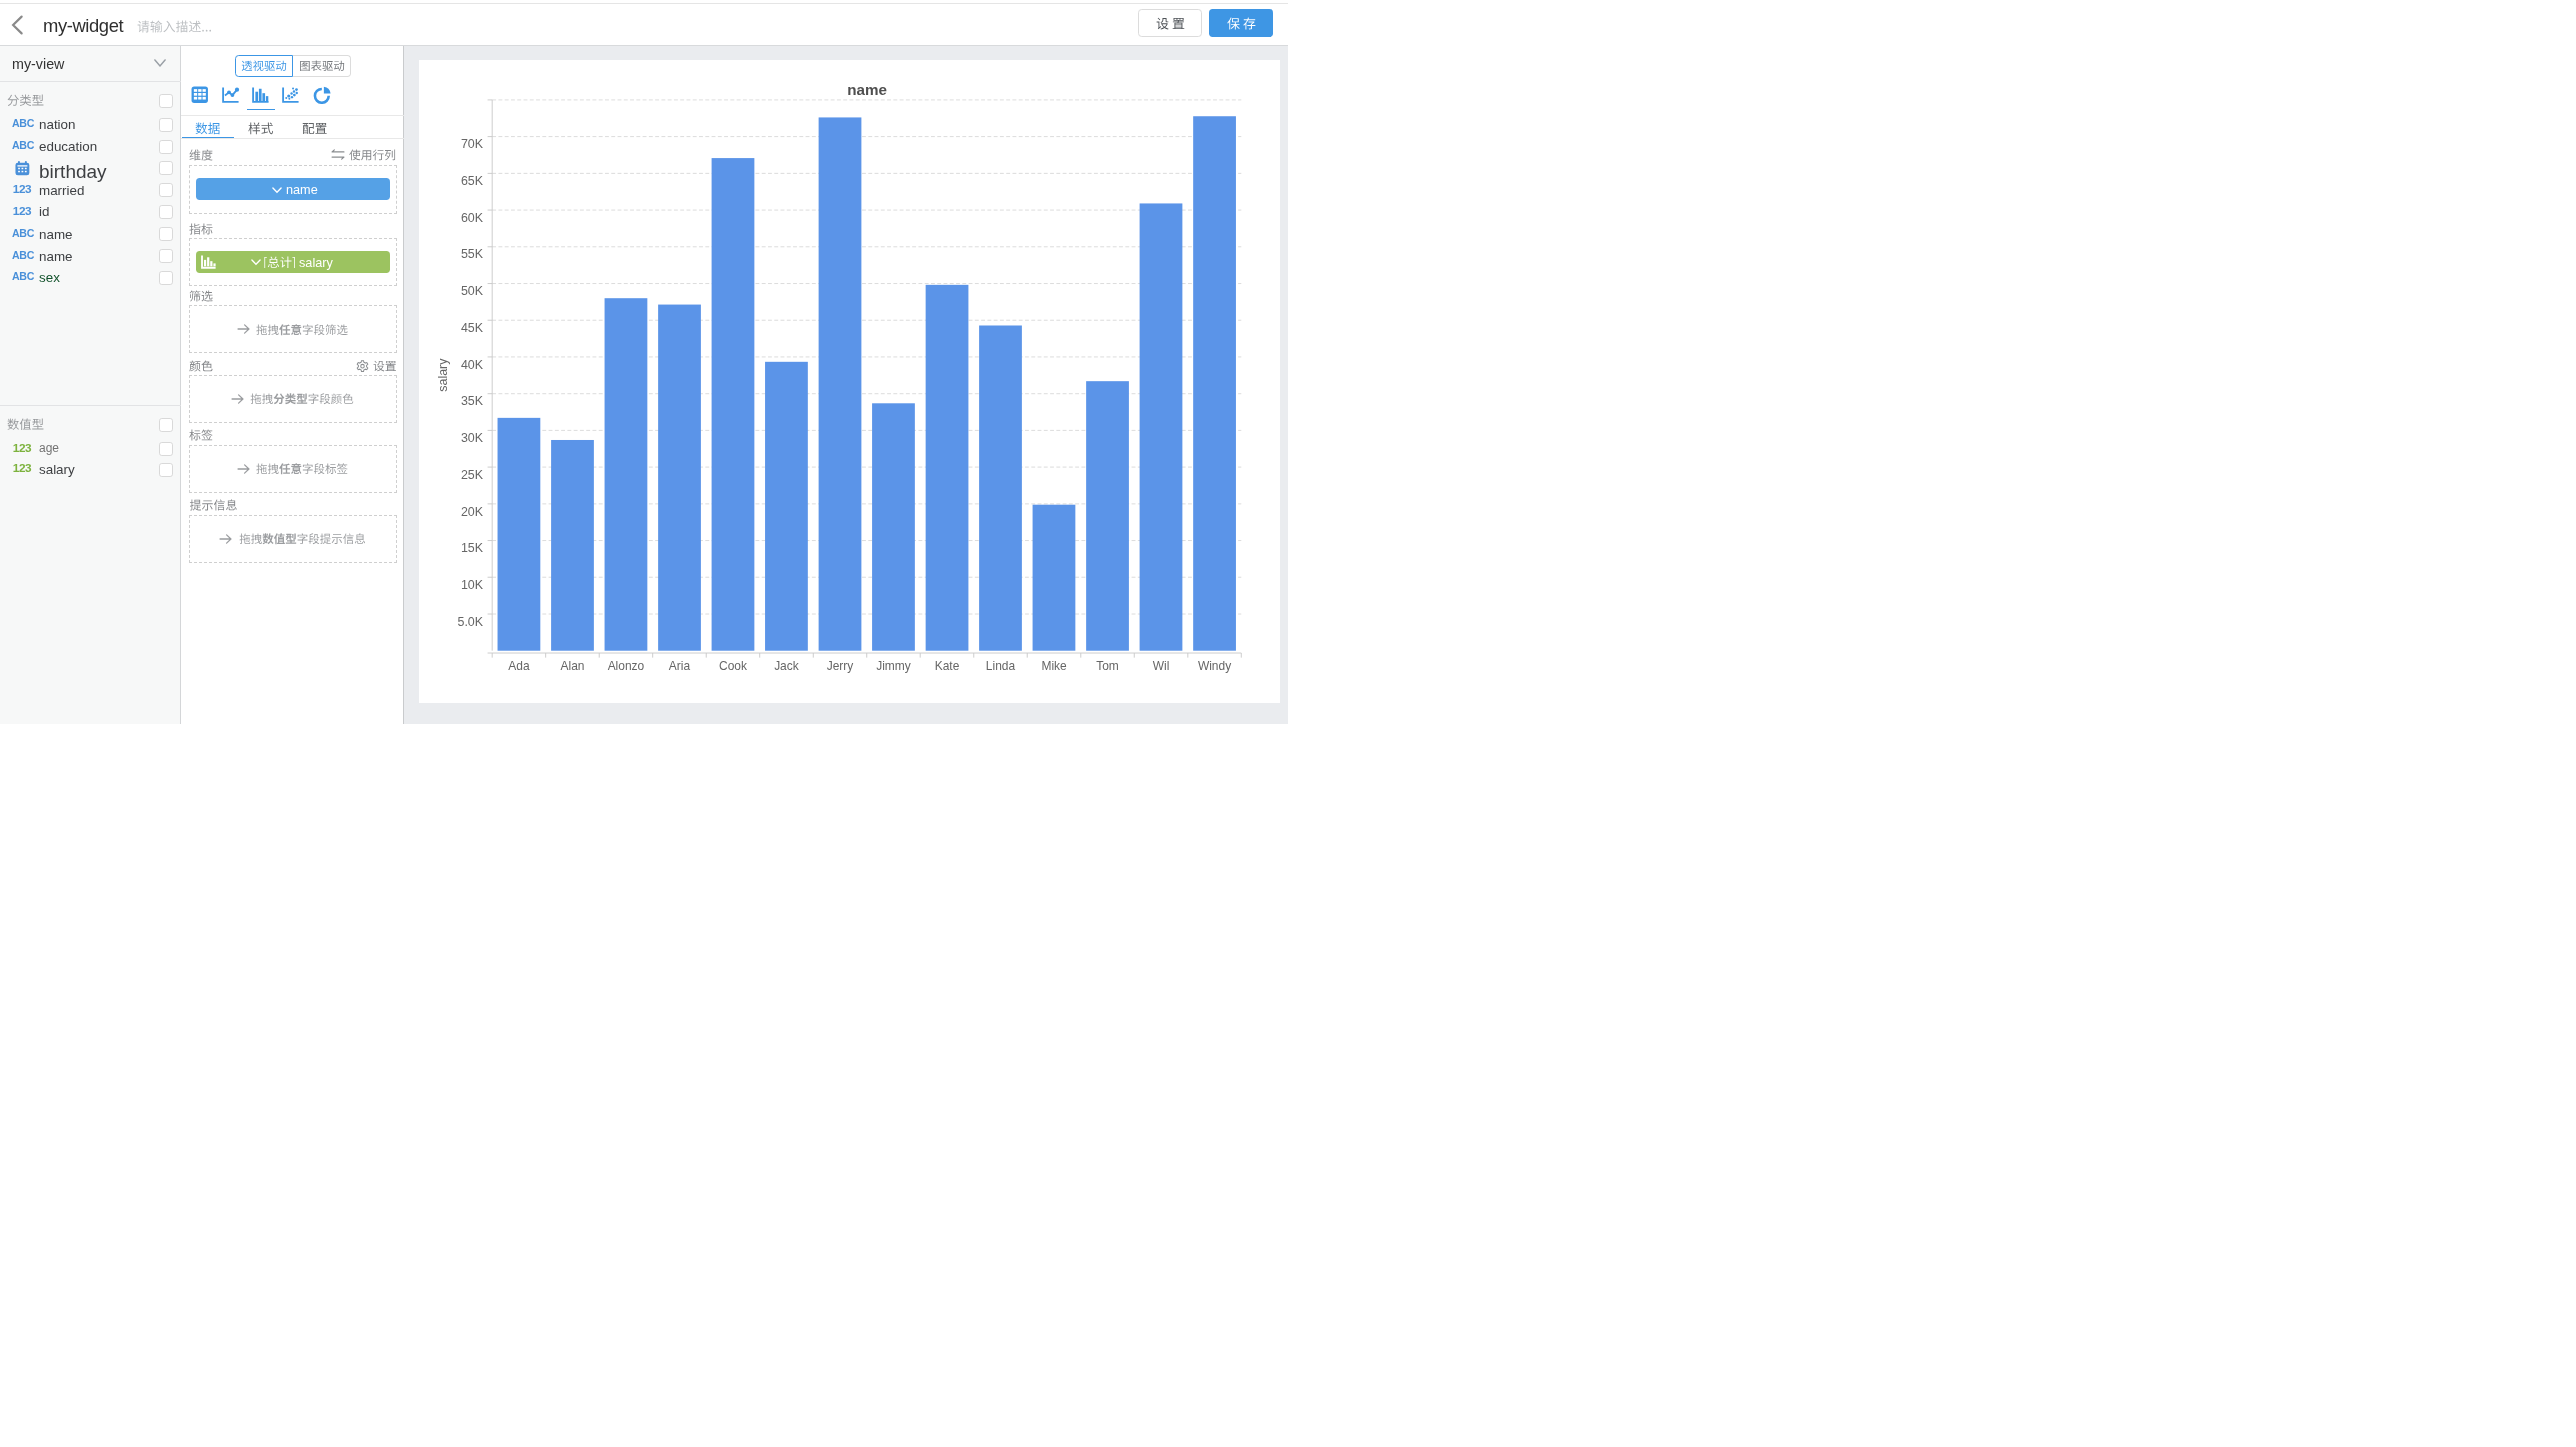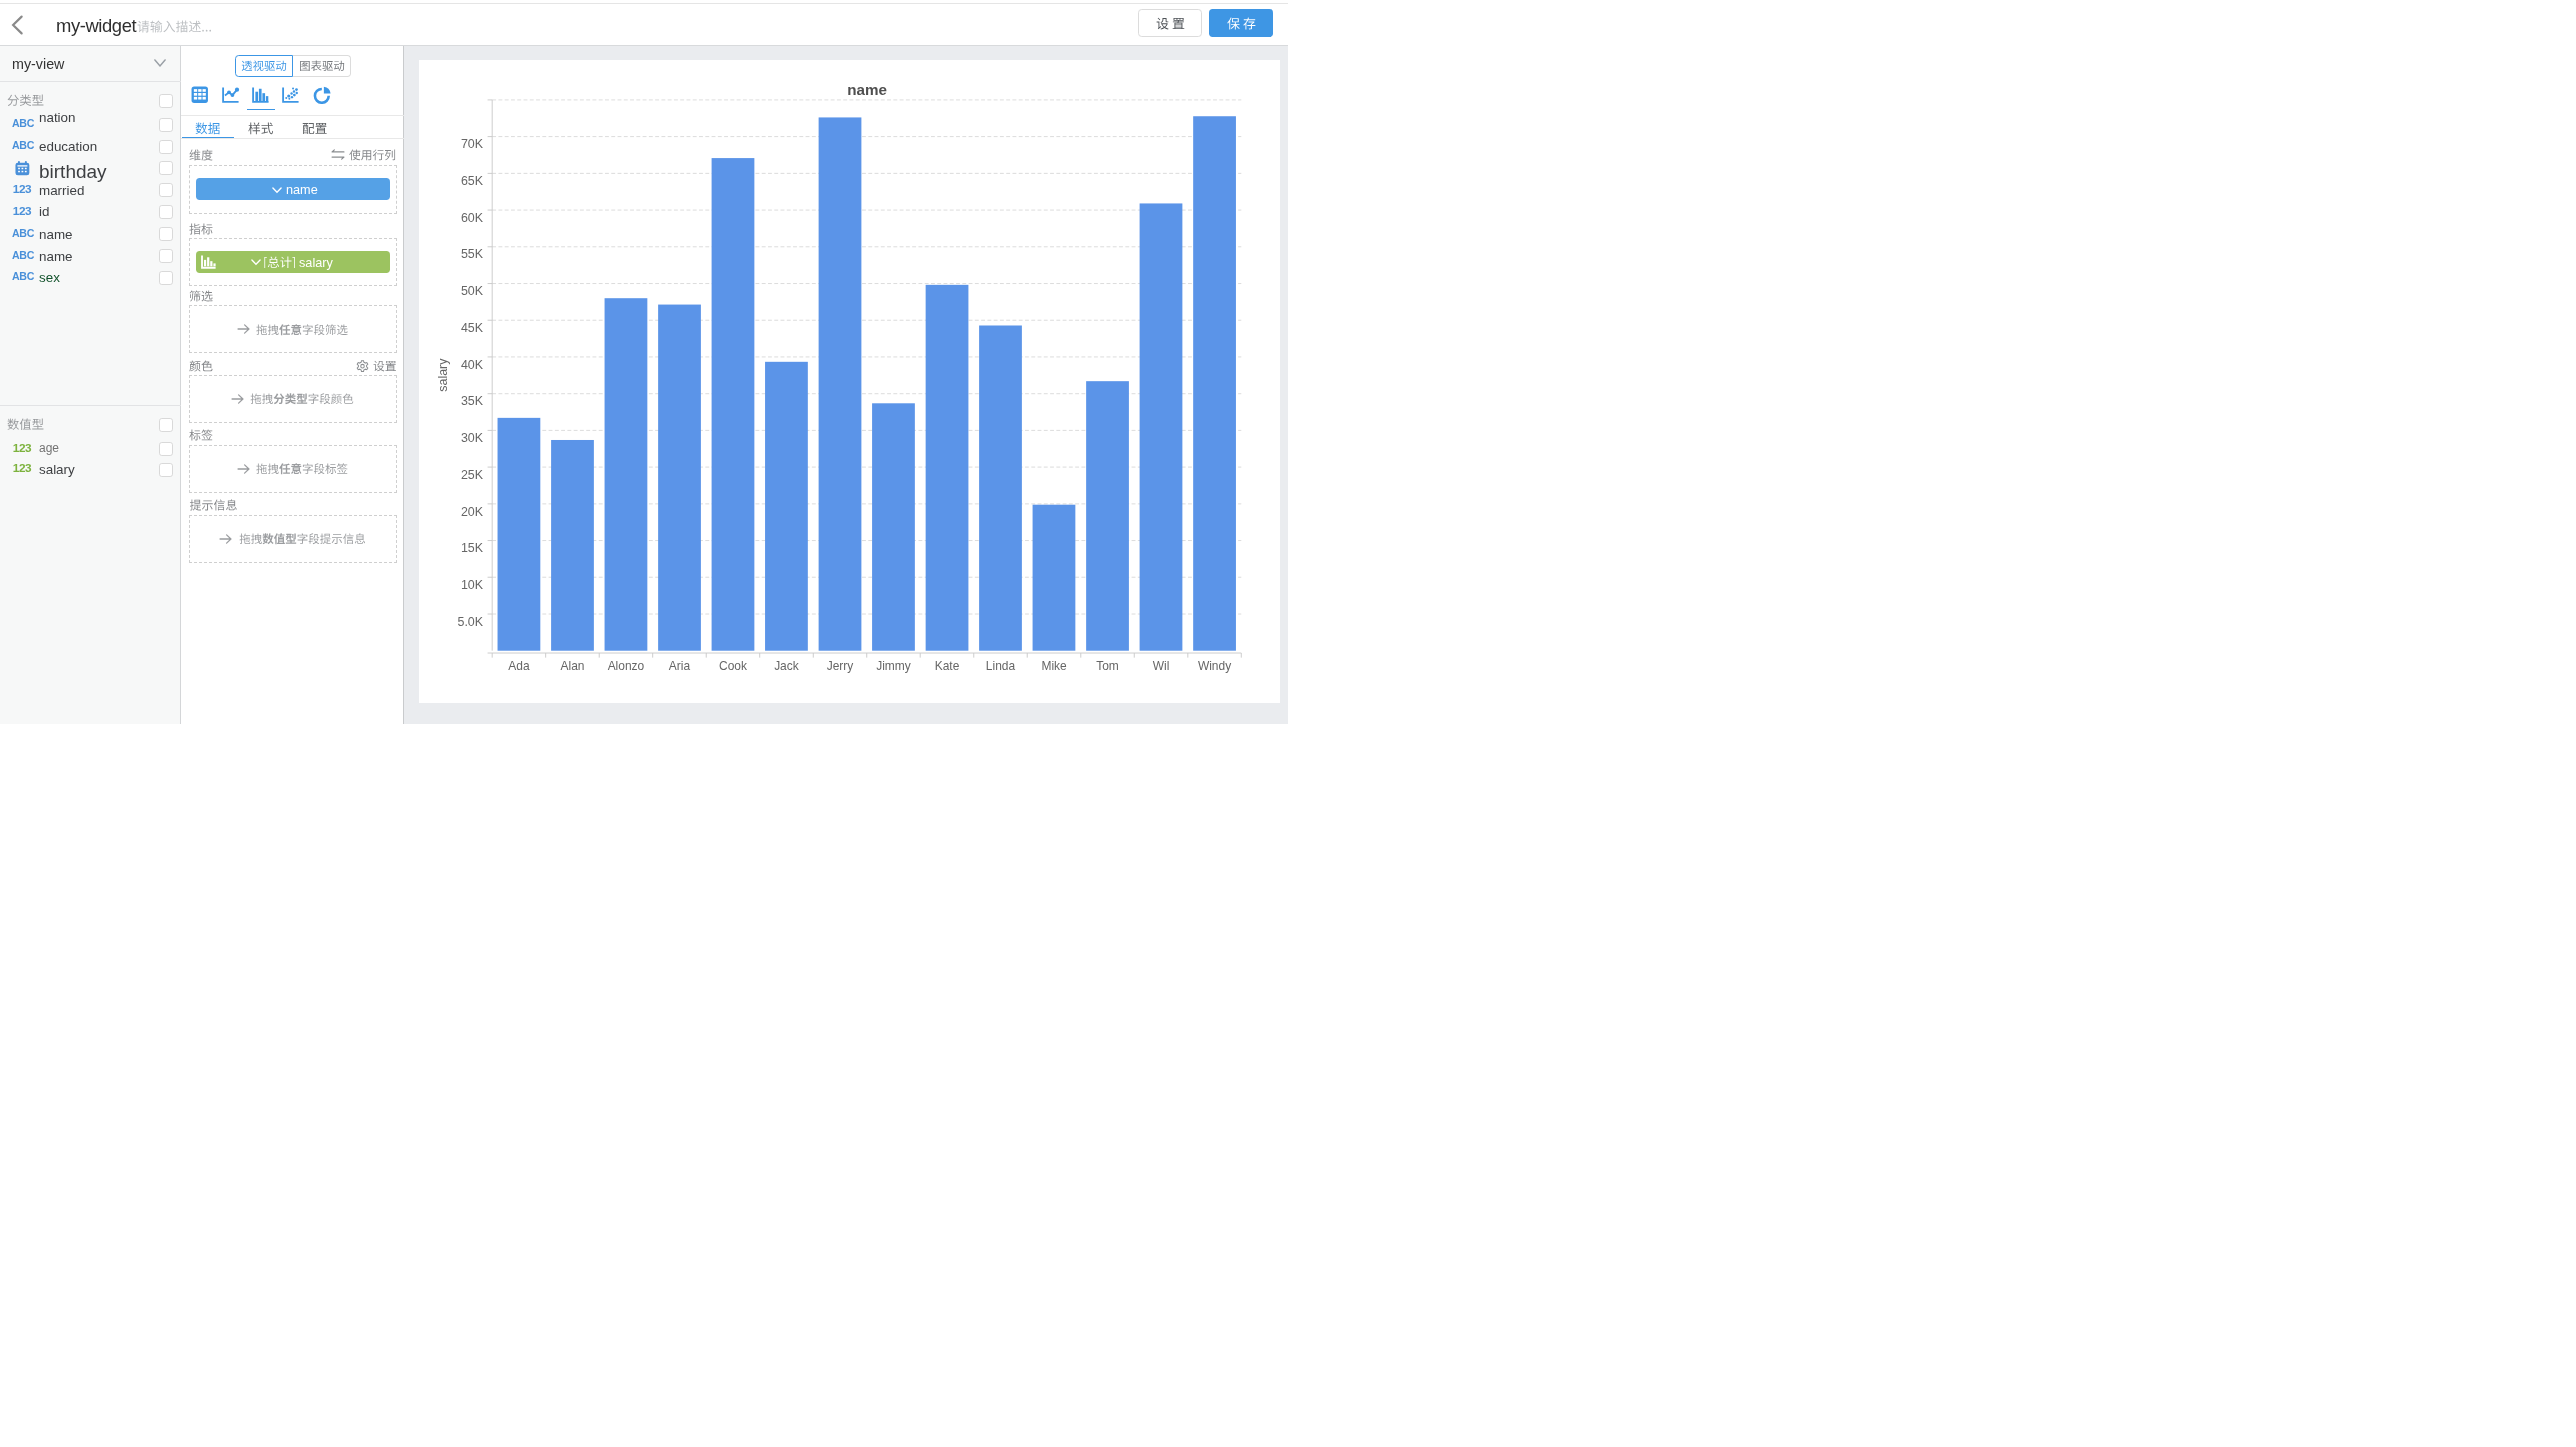--- a/index.html
+++ b/index.html
@@ -4,21 +4,21 @@
 html,body{width:1288px;height:724px;overflow:hidden;background:#fff;
 font-family:"Liberation Sans",sans-serif;-webkit-font-smoothing:antialiased}
 .abs{position:absolute}
 </style></head><body>
 
 <div class="abs" style="left:0;top:0;width:1288px;height:46px;background:#fff;border-bottom:0.9px solid #d8dadc">
 <div class="abs" style="left:0;top:3.2px;width:1288px;height:0.9px;background:#e5e5e5"></div>
 <svg class="abs" style="left:9.7px;top:14.8px" width="14" height="20" viewBox="0 0 15 22">
 <path d="M12.6 1.8 L3.2 11 L12.6 20.2" stroke="#8a8a8a" stroke-width="2.4" fill="none" stroke-linecap="round"></path>
     </svg>
-<div class="abs" style="left:56px;top:15px;font-size:18.4px;color:#2f2f2f;letter-spacing:-0.4px">my-widget</div>
+<div class="abs" style="left:43px;top:15px;font-size:18.4px;color:#2f2f2f;letter-spacing:-0.4px">my-widget</div>
 <div style="position:absolute;left:137px;top:20px;">
       <svg style="display:block;" width="75" height="13" viewBox="0 -12.32 81.7 14.00">
         <path d="M1.5 -10.8C2.2 -10.2 3.1 -9.2 3.6 -8.6L4.3 -9.4C3.9 -10.0 2.9 -10.8 2.2 -11.5ZM0.6 -7.4V-6.4H2.7V-1.2C2.7 -0.6 2.3 -0.2 2.0 -0.0C2.2 0.2 2.5 0.6 2.6 0.9C2.8 0.6 3.1 0.3 5.5 -1.5C5.4 -1.8 5.2 -2.2 5.2 -2.4L3.7 -1.3V-7.4ZM6.9 -3.0H11.3V-1.8H6.9ZM6.9 -3.7V-4.8H11.3V-3.7ZM8.6 -11.8V-10.7H5.3V-9.9H8.6V-9.0H5.7V-8.2H8.6V-7.2H4.9V-6.4H13.4V-7.2H9.6V-8.2H12.6V-9.0H9.6V-9.9H13.0V-10.7H9.6V-11.8ZM5.9 -5.6V1.1H6.9V-1.1H11.3V-0.1C11.3 0.1 11.2 0.2 11.1 0.2C10.9 0.2 10.2 0.2 9.5 0.2C9.6 0.4 9.7 0.8 9.8 1.1C10.8 1.1 11.4 1.1 11.8 0.9C12.2 0.7 12.3 0.5 12.3 -0.1V-5.6Z M24.3 -6.3V-1.2H25.1V-6.3ZM26.1 -6.8V-0.1C26.1 0.1 26.0 0.1 25.8 0.1C25.7 0.1 25.1 0.1 24.5 0.1C24.6 0.4 24.7 0.8 24.7 1.0C25.6 1.0 26.1 1.0 26.5 0.8C26.8 0.7 26.9 0.4 26.9 -0.1V-6.8ZM15.0 -4.6C15.1 -4.7 15.5 -4.8 16.0 -4.8H17.1V-2.9C16.1 -2.7 15.3 -2.5 14.6 -2.3L14.8 -1.3L17.1 -1.9V1.1H18.0V-2.2L19.2 -2.5L19.1 -3.3L18.0 -3.1V-4.8H19.1V-5.8H18.0V-7.9H17.1V-5.8H15.8C16.2 -6.8 16.6 -7.9 16.8 -9.1H19.1V-10.1H17.0C17.1 -10.6 17.2 -11.1 17.3 -11.6L16.3 -11.7C16.3 -11.2 16.2 -10.6 16.1 -10.1H14.7V-9.1H15.9C15.7 -8.0 15.4 -7.0 15.3 -6.7C15.1 -6.0 14.9 -5.6 14.7 -5.5C14.8 -5.3 14.9 -4.8 15.0 -4.6ZM23.2 -11.8C22.3 -10.3 20.6 -8.9 18.9 -8.2C19.1 -8.0 19.4 -7.6 19.6 -7.4C19.9 -7.6 20.3 -7.8 20.7 -8.0V-7.4H25.9V-8.1C26.2 -7.9 26.6 -7.7 27.0 -7.5C27.1 -7.8 27.4 -8.1 27.6 -8.3C26.2 -9.0 24.8 -9.8 23.8 -11.0L24.1 -11.4ZM21.1 -8.3C21.9 -8.9 22.6 -9.6 23.2 -10.3C23.9 -9.5 24.7 -8.9 25.6 -8.3ZM22.6 -5.7V-4.6H20.7V-5.7ZM19.8 -6.5V1.1H20.7V-1.8H22.6V0.0C22.6 0.1 22.6 0.2 22.5 0.2C22.3 0.2 22.0 0.2 21.5 0.2C21.6 0.4 21.8 0.8 21.8 1.0C22.4 1.0 22.8 1.0 23.1 0.9C23.4 0.7 23.5 0.5 23.5 0.0V-6.5ZM20.7 -3.8H22.6V-2.6H20.7Z M32.1 -10.6C33.1 -9.9 33.8 -9.1 34.4 -8.3C33.5 -4.3 31.7 -1.4 28.6 0.2C28.9 0.4 29.3 0.8 29.5 1.0C32.4 -0.6 34.2 -3.2 35.2 -6.9C36.8 -4.0 37.8 -0.8 41.0 1.0C41.0 0.6 41.3 0.1 41.5 -0.2C36.8 -3.0 37.3 -8.3 32.8 -11.5Z M52.5 -11.8V-9.7H50.0V-11.8H49.0V-9.7H47.0V-8.8H49.0V-7.0H50.0V-8.8H52.5V-7.0H53.5V-8.8H55.3V-9.7H53.5V-11.8ZM48.6 -2.5H50.7V-0.6H48.6ZM48.6 -3.5V-5.4H50.7V-3.5ZM53.8 -2.5V-0.6H51.7V-2.5ZM53.8 -3.5H51.7V-5.4H53.8ZM47.6 -6.3V1.1H48.6V0.4H53.8V1.0H54.8V-6.3ZM44.3 -11.7V-8.9H42.6V-8.0H44.3V-4.9C43.6 -4.6 42.9 -4.5 42.4 -4.3L42.7 -3.3L44.3 -3.8V-0.2C44.3 0.0 44.2 0.1 44.0 0.1C43.9 0.1 43.3 0.1 42.7 0.1C42.9 0.3 43.0 0.8 43.0 1.0C43.9 1.0 44.5 1.0 44.8 0.8C45.1 0.7 45.3 0.4 45.3 -0.2V-4.1L46.8 -4.6L46.7 -5.6L45.3 -5.2V-8.0H46.8V-8.9H45.3V-11.7Z M66.0 -11.0C66.6 -10.5 67.4 -9.7 67.7 -9.2L68.5 -9.8C68.2 -10.3 67.4 -11.0 66.7 -11.5ZM57.0 -10.7C57.7 -9.9 58.6 -8.8 59.0 -8.1L59.9 -8.7C59.5 -9.4 58.5 -10.4 57.8 -11.2ZM64.3 -11.6V-9.0H60.5V-8.0H63.8C63.0 -5.9 61.6 -3.9 60.2 -2.8C60.5 -2.6 60.8 -2.2 61.0 -2.0C62.2 -3.1 63.4 -4.9 64.3 -6.9V-0.9H65.3V-6.9C66.6 -5.4 67.8 -3.8 68.4 -2.6L69.2 -3.2C68.5 -4.5 66.9 -6.5 65.5 -8.0H69.1V-9.0H65.3V-11.6ZM59.7 -6.8H56.7V-5.8H58.7V-1.5C58.1 -1.3 57.3 -0.7 56.6 -0.0L57.2 0.9C58.0 0.0 58.7 -0.7 59.2 -0.7C59.6 -0.7 60.0 -0.3 60.6 0.0C61.6 0.6 62.7 0.7 64.4 0.7C65.7 0.7 68.2 0.6 69.2 0.6C69.2 0.3 69.4 -0.2 69.5 -0.5C68.1 -0.3 66.0 -0.2 64.4 -0.2C62.9 -0.2 61.7 -0.3 60.8 -0.8C60.3 -1.1 60.0 -1.4 59.7 -1.5Z M71.9 0.2C72.5 0.2 72.9 -0.2 72.9 -0.8C72.9 -1.4 72.5 -1.8 71.9 -1.8C71.4 -1.8 71.0 -1.4 71.0 -0.8C71.0 -0.2 71.4 0.2 71.9 0.2Z M75.8 0.2C76.3 0.2 76.8 -0.2 76.8 -0.8C76.8 -1.4 76.3 -1.8 75.8 -1.8C75.3 -1.8 74.9 -1.4 74.9 -0.8C74.9 -0.2 75.3 0.2 75.8 0.2Z M79.7 0.2C80.2 0.2 80.7 -0.2 80.7 -0.8C80.7 -1.4 80.2 -1.8 79.7 -1.8C79.2 -1.8 78.8 -1.4 78.8 -0.8C78.8 -0.2 79.2 0.2 79.7 0.2Z" fill="#bcbfc2"></path>
       </svg>
     </div>
 <div class="abs" style="left:1138px;top:9px;width:64px;height:28px;border:0.9px solid #dcdcdc;border-radius:3.7px;background:#fff"></div>
 <div style="position:absolute;left:1156px;top:17px;">
       <svg style="display:block;" width="29" height="13" viewBox="0 -12.32 31.1 14.00">
         <path d="M1.7 -10.9C2.5 -10.2 3.4 -9.3 3.8 -8.7L4.5 -9.4C4.1 -10.0 3.1 -10.9 2.4 -11.5ZM0.6 -7.4V-6.4H2.6V-1.3C2.6 -0.7 2.1 -0.2 1.9 -0.1C2.1 0.2 2.4 0.6 2.5 0.8C2.7 0.6 3.0 0.3 5.5 -1.6C5.4 -1.8 5.2 -2.2 5.2 -2.5L3.6 -1.3V-7.4ZM6.9 -11.3V-9.7C6.9 -8.7 6.6 -7.5 4.7 -6.7C4.9 -6.5 5.3 -6.1 5.4 -5.9C7.4 -6.8 7.9 -8.4 7.9 -9.7V-10.3H10.3V-8.0C10.3 -7.0 10.5 -6.6 11.5 -6.6C11.7 -6.6 12.4 -6.6 12.6 -6.6C12.9 -6.6 13.1 -6.6 13.3 -6.6C13.3 -6.9 13.2 -7.3 13.2 -7.5C13.0 -7.5 12.8 -7.5 12.6 -7.5C12.4 -7.5 11.7 -7.5 11.6 -7.5C11.4 -7.5 11.3 -7.6 11.3 -8.0V-11.3ZM11.3 -4.6C10.8 -3.5 10.0 -2.5 9.1 -1.8C8.1 -2.6 7.4 -3.5 6.9 -4.6ZM5.4 -5.6V-4.6H6.1L5.9 -4.5C6.5 -3.2 7.3 -2.1 8.3 -1.2C7.2 -0.5 6.0 -0.1 4.8 0.2C5.0 0.4 5.2 0.9 5.3 1.1C6.6 0.8 7.9 0.2 9.1 -0.5C10.1 0.2 11.4 0.8 12.8 1.2C13.0 0.9 13.3 0.4 13.5 0.2C12.1 -0.1 10.9 -0.5 9.9 -1.2C11.1 -2.2 12.1 -3.6 12.6 -5.3L12.0 -5.6L11.8 -5.6Z M26.2 -10.5H28.6V-9.2H26.2ZM23.0 -10.5H25.3V-9.2H23.0ZM19.8 -10.5H22.0V-9.2H19.8ZM19.8 -6.0V-0.1H17.9V0.7H30.4V-0.1H28.4V-6.0H24.1L24.3 -6.8H30.0V-7.6H24.4L24.6 -8.4H29.7V-11.2H18.8V-8.4H23.5L23.4 -7.6H18.1V-6.8H23.2L23.1 -6.0ZM20.8 -0.1V-1.0H27.4V-0.1ZM20.8 -3.9H27.4V-3.0H20.8ZM20.8 -4.5V-5.3H27.4V-4.5ZM20.8 -2.4H27.4V-1.6H20.8Z" fill="#4e5257"></path>
       </svg>
@@ -37,21 +37,21 @@
     </svg>
 <div class="abs" style="left:0;top:35px;width:181px;height:0.9px;background:#e2e3e5"></div>
 </div>
 <div style="position:absolute;left:6.5px;top:94px">
     <svg style="display:block;" width="37" height="12.4" viewBox="0 -11.88 40.5 13.50">
       <path d="M9.1 -11.1 8.2 -10.7C9.1 -8.7 10.7 -6.5 12.2 -5.3C12.4 -5.6 12.7 -6.0 13.0 -6.2C11.6 -7.2 9.9 -9.3 9.1 -11.1ZM4.4 -11.1C3.6 -9.0 2.2 -7.1 0.6 -6.0C0.8 -5.8 1.3 -5.4 1.5 -5.2C1.8 -5.5 2.2 -5.8 2.5 -6.2V-5.2H5.1C4.8 -2.9 4.1 -0.8 0.9 0.3C1.1 0.5 1.4 0.9 1.5 1.1C4.9 -0.1 5.8 -2.6 6.2 -5.2H9.9C9.7 -1.9 9.5 -0.5 9.2 -0.2C9.0 -0.1 8.9 -0.0 8.6 -0.0C8.3 -0.0 7.5 -0.0 6.6 -0.1C6.8 0.2 6.9 0.6 6.9 0.9C7.8 1.0 8.6 1.0 9.0 0.9C9.5 0.9 9.8 0.8 10.1 0.5C10.6 -0.1 10.7 -1.6 10.9 -5.8C11.0 -5.9 11.0 -6.2 11.0 -6.2H2.6C3.7 -7.5 4.8 -9.0 5.5 -10.8Z M23.6 -11.1C23.2 -10.5 22.7 -9.7 22.2 -9.2L23.0 -8.9C23.5 -9.4 24.1 -10.1 24.6 -10.8ZM15.9 -10.7C16.5 -10.1 17.1 -9.3 17.4 -8.8L18.3 -9.2C18.0 -9.7 17.4 -10.5 16.8 -11.0ZM19.7 -11.3V-8.7H14.5V-7.8H18.9C17.8 -6.6 16.0 -5.7 14.2 -5.3C14.4 -5.1 14.7 -4.7 14.9 -4.4C16.7 -5.0 18.5 -6.0 19.7 -7.4V-5.1H20.7V-7.1C22.4 -6.3 24.5 -5.2 25.5 -4.5L26.0 -5.3C25.0 -6.0 23.0 -7.0 21.4 -7.8H26.1V-8.7H20.7V-11.3ZM19.8 -4.8C19.7 -4.3 19.6 -3.8 19.5 -3.4H14.4V-2.4H19.1C18.4 -1.1 17.1 -0.3 14.1 0.1C14.3 0.4 14.6 0.8 14.6 1.1C18.0 0.5 19.5 -0.6 20.2 -2.3C21.3 -0.4 23.1 0.7 25.9 1.1C26.0 0.8 26.3 0.4 26.5 0.1C24.0 -0.1 22.2 -1.0 21.2 -2.4H26.1V-3.4H20.6C20.7 -3.8 20.7 -4.3 20.8 -4.8Z M35.6 -10.6V-6.0H36.5V-10.6ZM38.1 -11.3V-5.2C38.1 -5.0 38.0 -5.0 37.8 -5.0C37.6 -5.0 36.9 -5.0 36.2 -5.0C36.3 -4.7 36.5 -4.3 36.5 -4.1C37.5 -4.1 38.1 -4.1 38.5 -4.2C38.9 -4.4 39.1 -4.6 39.1 -5.2V-11.3ZM32.2 -9.9V-8.0H30.6V-8.1V-9.9ZM27.9 -8.0V-7.1H29.6C29.4 -6.2 29.0 -5.3 27.8 -4.6C28.0 -4.5 28.3 -4.1 28.5 -3.9C29.8 -4.7 30.3 -6.0 30.5 -7.1H32.2V-4.2H33.2V-7.1H34.7V-8.0H33.2V-9.9H34.5V-10.8H28.4V-9.9H29.6V-8.1V-8.0ZM33.3 -4.5V-3.0H29.0V-2.1H33.3V-0.3H27.6V0.6H39.9V-0.3H34.3V-2.1H38.4V-3.0H34.3V-4.5Z" fill="#97999c"></path>
     </svg>
   </div>
 <div class="abs" style="left:159px;top:94px;width:14.4px;height:14.4px;border:0.9px solid #d9d9d9;border-radius:2.8px;background:#fff"></div>
 <div class="abs" style="left:12px;top:117px;width:20px;text-align:center;font-size:10.6px;font-weight:bold;color:#4a90d9;letter-spacing:-0.3px">ABC</div>
-<div class="abs" style="left:39px;top:110px;font-size:13.4px;color:#3d3f42">nation</div>
+<div class="abs" style="left:39px;top:117px;font-size:13.4px;color:#3d3f42">nation</div>
 <div class="abs" style="left:159px;top:118px;width:14.4px;height:14.4px;border:0.9px solid #d9d9d9;border-radius:2.8px;background:#fff"></div>
 <div class="abs" style="left:12px;top:139px;width:20px;text-align:center;font-size:10.6px;font-weight:bold;color:#4a90d9;letter-spacing:-0.3px">ABC</div>
 <div class="abs" style="left:39px;top:139px;font-size:13.4px;color:#3d3f42">education</div>
 <div class="abs" style="left:159px;top:140px;width:14.4px;height:14.4px;border:0.9px solid #d9d9d9;border-radius:2.8px;background:#fff"></div>
 <svg class="abs" style="left:15px;top:161px" width="14.8" height="14.8" viewBox="0 0 16 16">
 <rect x="0.5" y="1.8" width="15" height="13.7" rx="2.6" fill="#4a90d9"></rect>
 <rect x="3.2" y="0" width="2.1" height="3.6" rx="1" fill="#4a90d9"></rect>
 <rect x="10.7" y="0" width="2.1" height="3.6" rx="1" fill="#4a90d9"></rect>
 <rect x="2.6" y="4.6" width="10.8" height="1.4" fill="#fff"></rect>
 <g fill="#fff">

